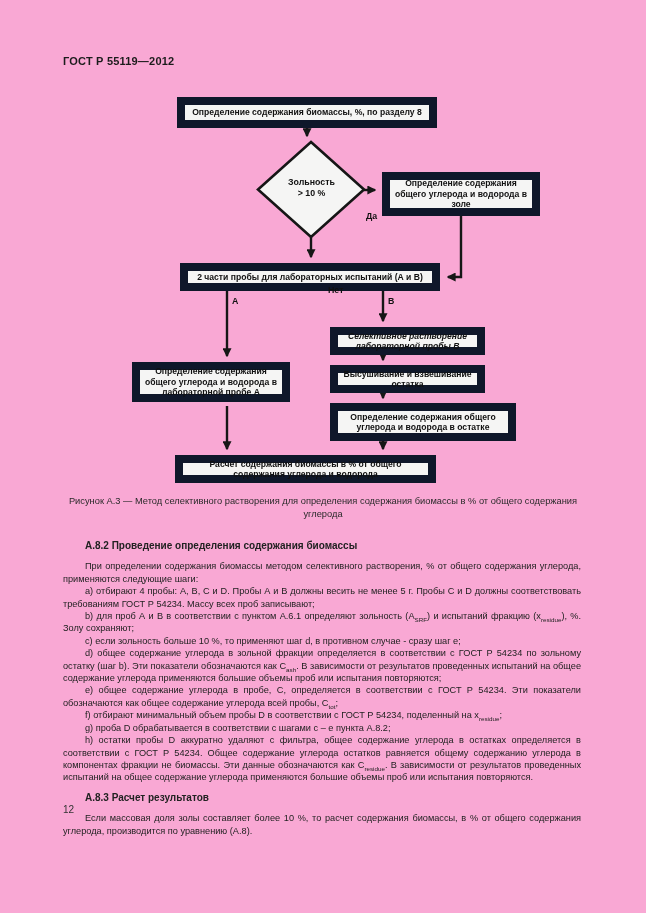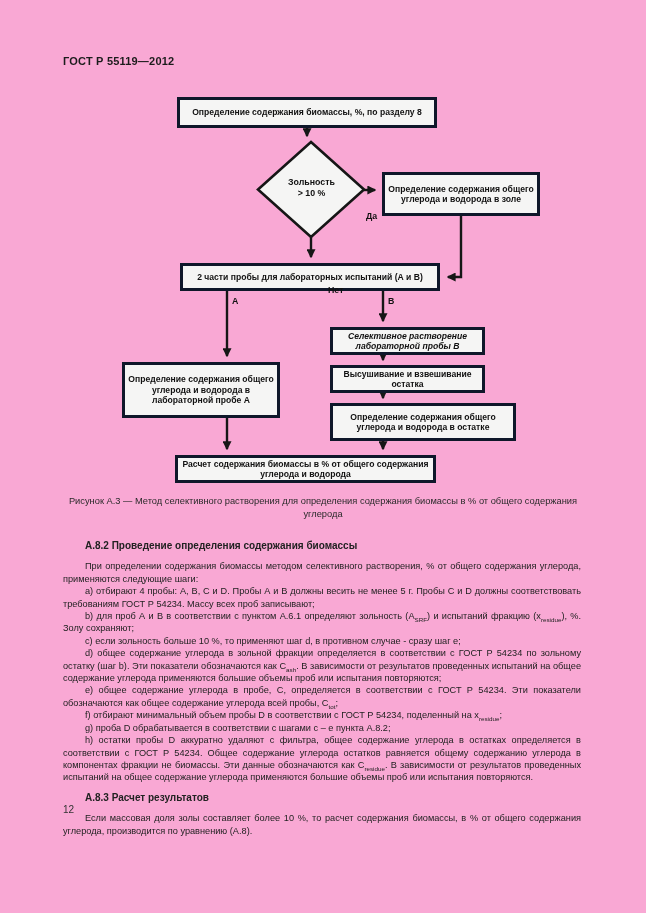--- a/index.html
+++ b/index.html
@@ -1,21 +1,21 @@
 <!DOCTYPE html>
 <html><head>
 <meta charset="utf-8">
 <style>
   html,body{margin:0;padding:0;}
   body{background:#e9e9e9;font-family:"Liberation Sans",sans-serif;}
   .page{position:relative;width:646px;height:913px;background:#f9a8d4;color:#1c1c1c;overflow:hidden;}
   .hdr{position:absolute;left:63px;top:55px;font-size:11px;font-weight:bold;letter-spacing:.2px;}
   .fc{position:absolute;left:0;top:0;width:646px;height:500px;}
   .fc svg{position:absolute;left:0;top:0;}
-  .fc-box{position:absolute;border:3px solid #0f172a;display:flex;align-items:center;justify-content:center;
+  .fc-box{position:absolute;border:8px solid #0f172a;display:flex;align-items:center;justify-content:center;
           text-align:center;font-weight:bold;font-size:8.6px;line-height:1.22;padding:1px 3px;box-sizing:border-box;
           background:#f5f5f4;color:#111;}
   .fc-lab{position:absolute;font-size:8.8px;font-weight:bold;color:#111;}
   .fc-dec{position:absolute;left:259px;top:177px;width:105px;text-align:center;font-weight:bold;font-size:8.8px;
           line-height:1.25;white-space:pre-line;color:#111;}
   .caption{position:absolute;left:53px;top:495px;width:540px;text-align:center;font-size:9.3px;line-height:13px;color:#2a2a2a;}
   .bodytxt{position:absolute;left:63px;top:540px;width:518px;font-size:9.2px;line-height:12.4px;color:#222;text-align:justify;}
   .bodytxt h3{font-size:10px;font-weight:bold;margin:0 0 8px 0;padding-left:22px;text-align:left;}
   .bodytxt h3.h2{margin-top:8px;}
   .bodytxt p{margin:0;text-indent:22px;}
@@ -53,21 +53,21 @@
 
     <div class="fc-box" style="left:177px;top:97px;width:260px;height:31px;">Определение содержания биомассы, %, по разделу 8</div>
 
     <div class="fc-dec">Зольность
 &gt; 10 %</div>
 
     <div class="fc-box" style="left:382px;top:172px;width:158px;height:44px;">Определение содержания общего углерода и водорода в золе</div>
 
     <div class="fc-box" style="left:180px;top:263px;width:260px;height:28px;">2 части пробы для лабораторных испытаний (А и В)</div>
 
-    <div class="fc-box" style="left:122px;top:362px;width:158px;height:56px;">Определение содержания общего углерода и водорода в лабораторной пробе А</div>
+    <div class="fc-box" style="left:132px;top:362px;width:158px;height:40px;">Определение содержания общего углерода и водорода в лабораторной пробе А</div>
 
     <div class="fc-box" style="left:330px;top:327px;width:155px;height:28px;font-style:italic;">Селективное растворение лабораторной пробы В</div>
 
     <div class="fc-box" style="left:330px;top:365px;width:155px;height:28px;">Высушивание и взвешивание остатка</div>
 
     <div class="fc-box" style="left:330px;top:403px;width:186px;height:38px;">Определение содержания общего углерода и водорода в остатке</div>
 
     <div class="fc-box" style="left:175px;top:455px;width:261px;height:28px;">Расчет содержания биомассы в % от общего содержания углерода и водорода</div>
 
     <span class="fc-lab" style="left:366px;top:175px;margin-top:36px;">Да</span>

